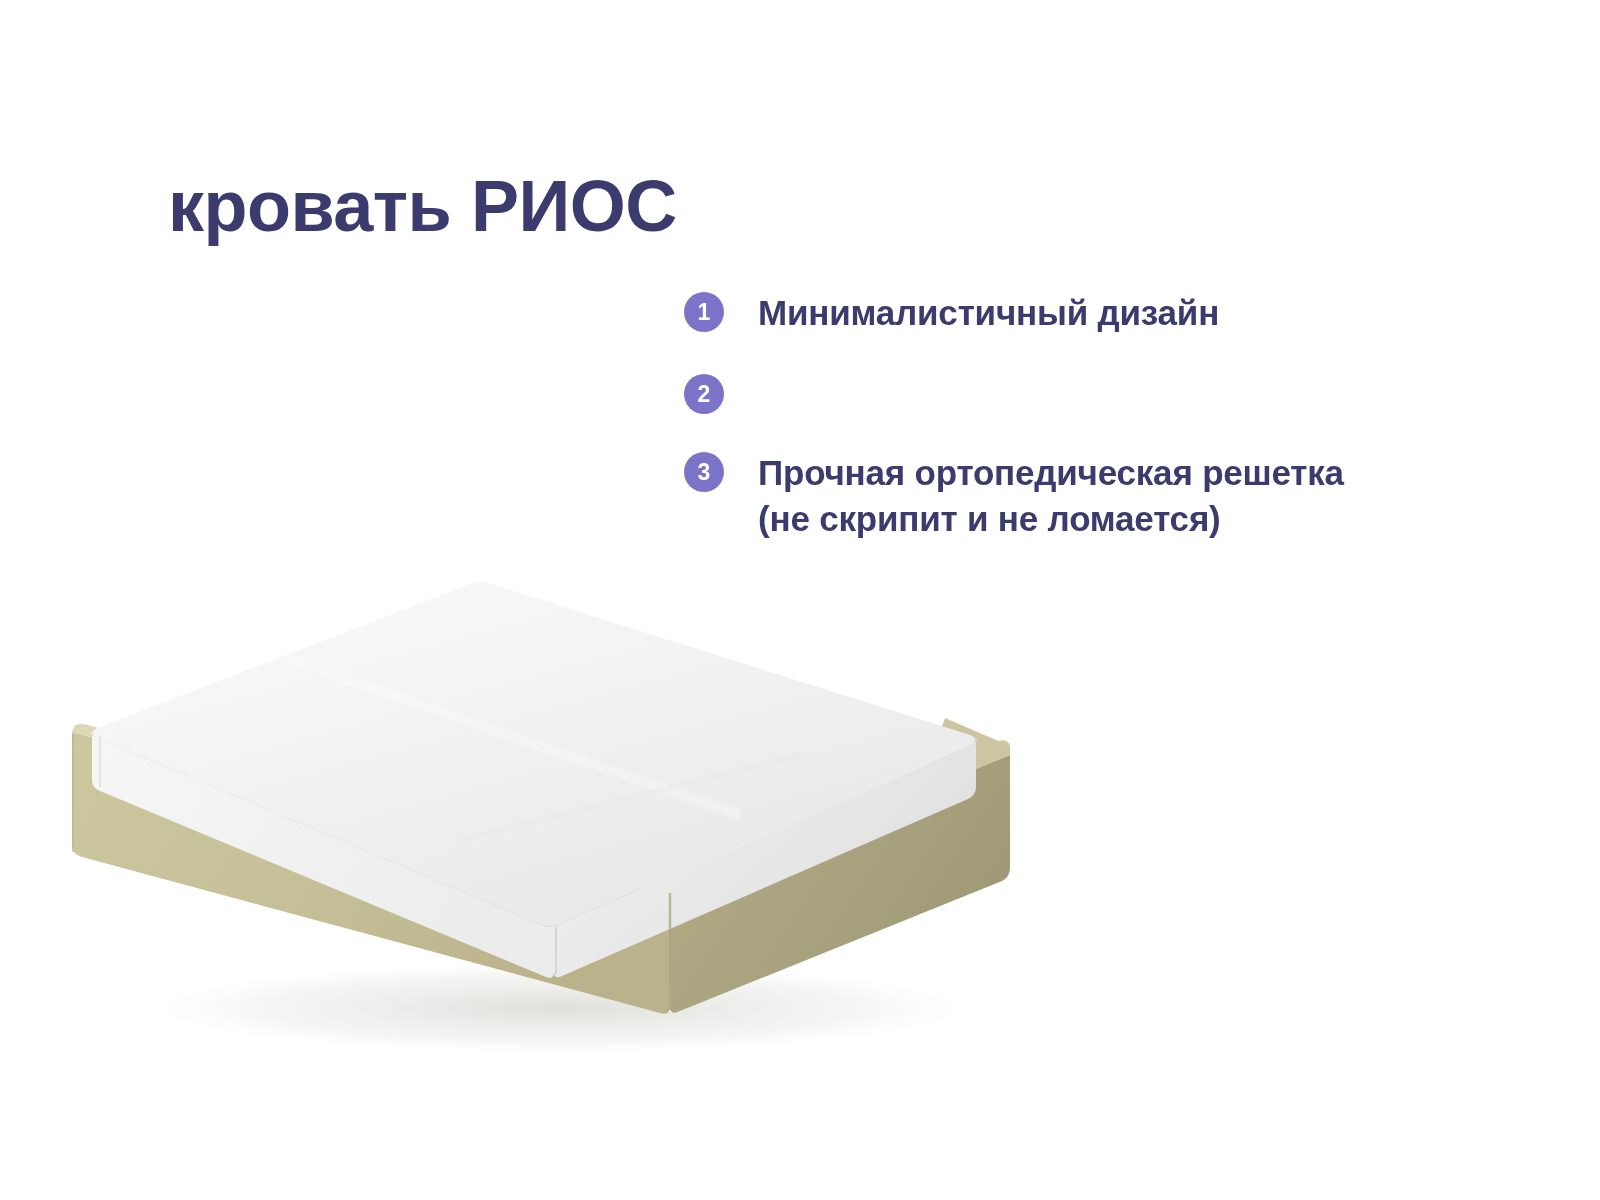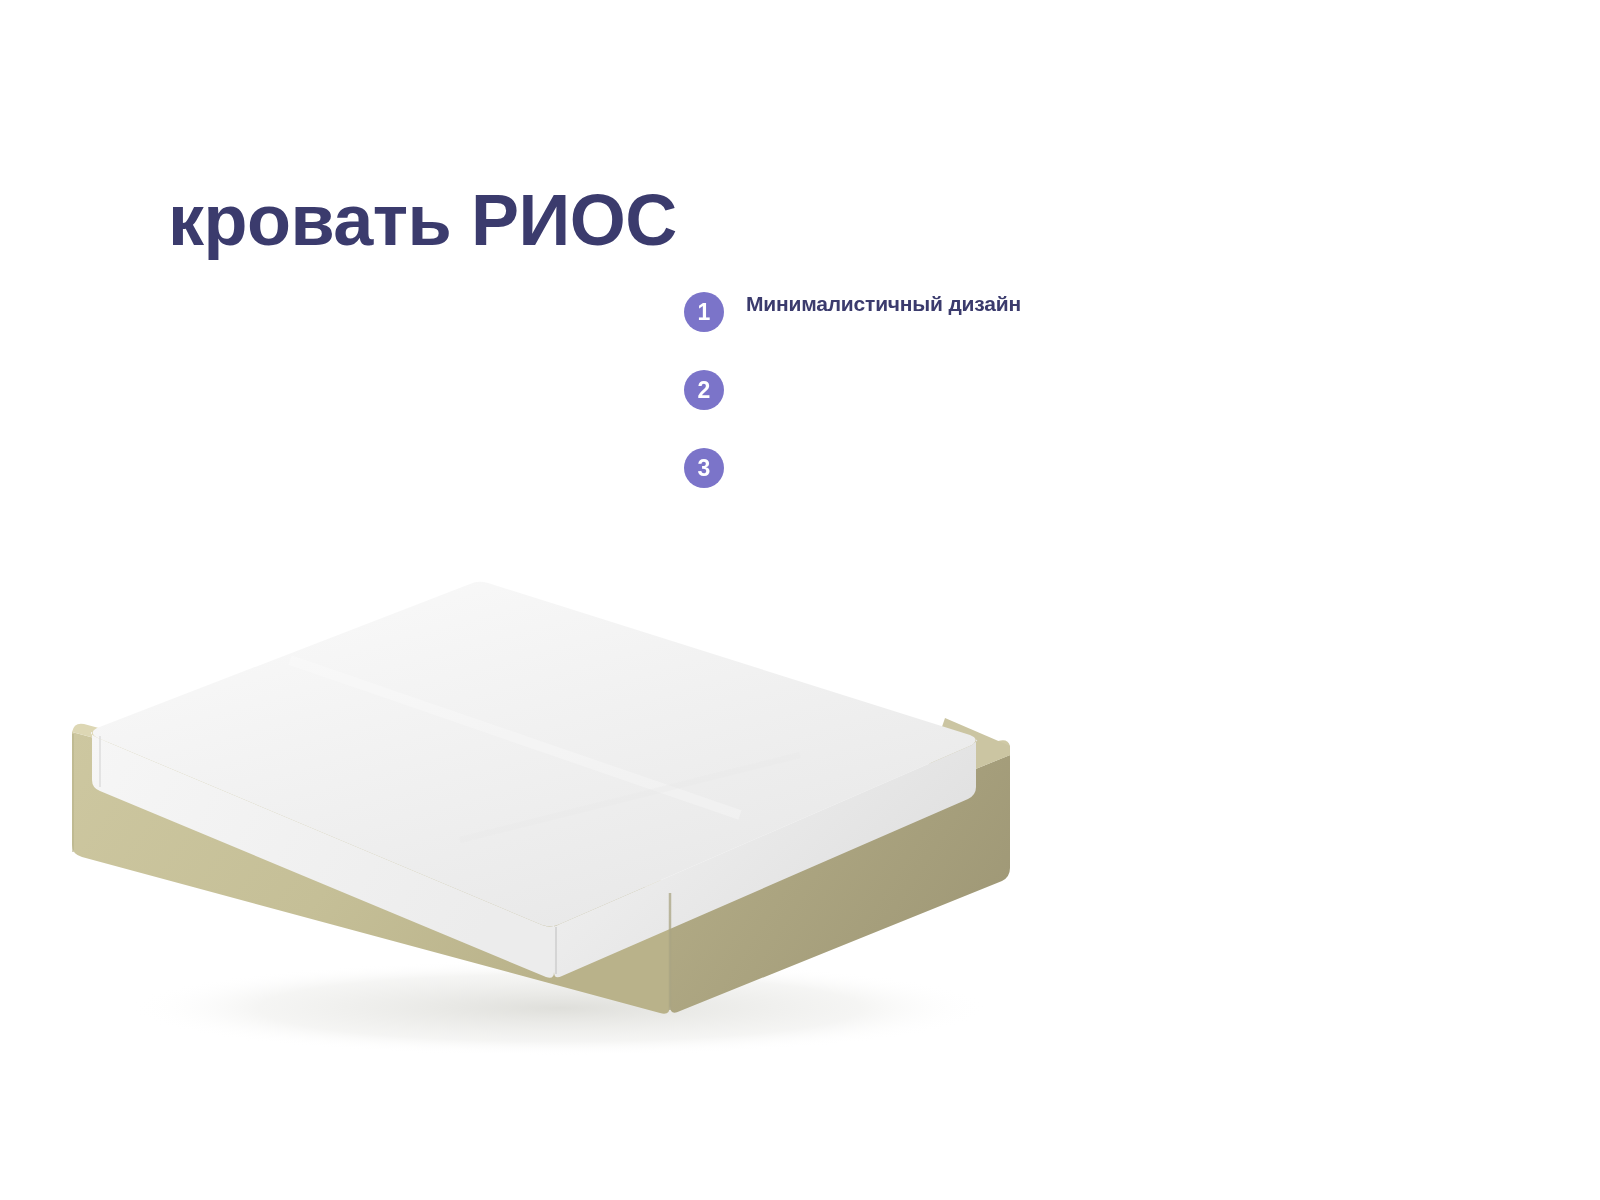--- a/index.html
+++ b/index.html
@@ -19,21 +19,21 @@
   .stage {
     position: absolute;
     inset: 0;
     background: #ffffff;
   }
 
   
   .page-title {
     position: absolute;
     left: 168px;
-    top: 136px;
+    top: 122px;
     font-size: 72px;
     font-weight: 700;
     letter-spacing: -0.5px;
     color: #3b3b6d;
     line-height: 1.0;
     white-space: nowrap;
   }
 
   
   .feature-list {
@@ -59,23 +59,23 @@
     font-size: 23px;
     font-weight: 600;
     display: flex;
     align-items: center;
     justify-content: center;
     margin-top: 2px;
     box-sizing: border-box;
   }
 
   .feature-text {
-    margin-left: 22px;
+    margin-left: 34px;
     color: #3b3b6d;
-    font-size: 21px;
+    font-size: 35px;
     font-weight: 600;
     line-height: 1.32;
     white-space: pre-line;
     letter-spacing: -0.2px;
   }
 
   
   .bed-illustration {
     position: absolute;
     left: 40px;
@@ -98,20 +98,22 @@
       <div class="feature-badge">1</div>
       <div class="feature-text">Минималистичный дизайн</div>
     </div>
 
     <div class="feature-item">
       <div class="feature-badge">2</div>
     </div>
 
     <div class="feature-item">
       <div class="feature-badge">3</div>
+      <div class="feature-text">Прочная ортопедическая решетка
+(не скрипит и не ломается)</div>
     </div>
 
   </div>
 
   <div class="bed-illustration">
     <svg class="bed-svg" viewBox="0 0 1010 520" preserveAspectRatio="xMidYMid meet">
       <defs>
         <linearGradient id="gMattTop" x1="0.15" y1="0" x2="0.85" y2="1">
           <stop offset="0%" stop-color="#fafafa"></stop>
           <stop offset="45%" stop-color="#f1f1f1"></stop>

